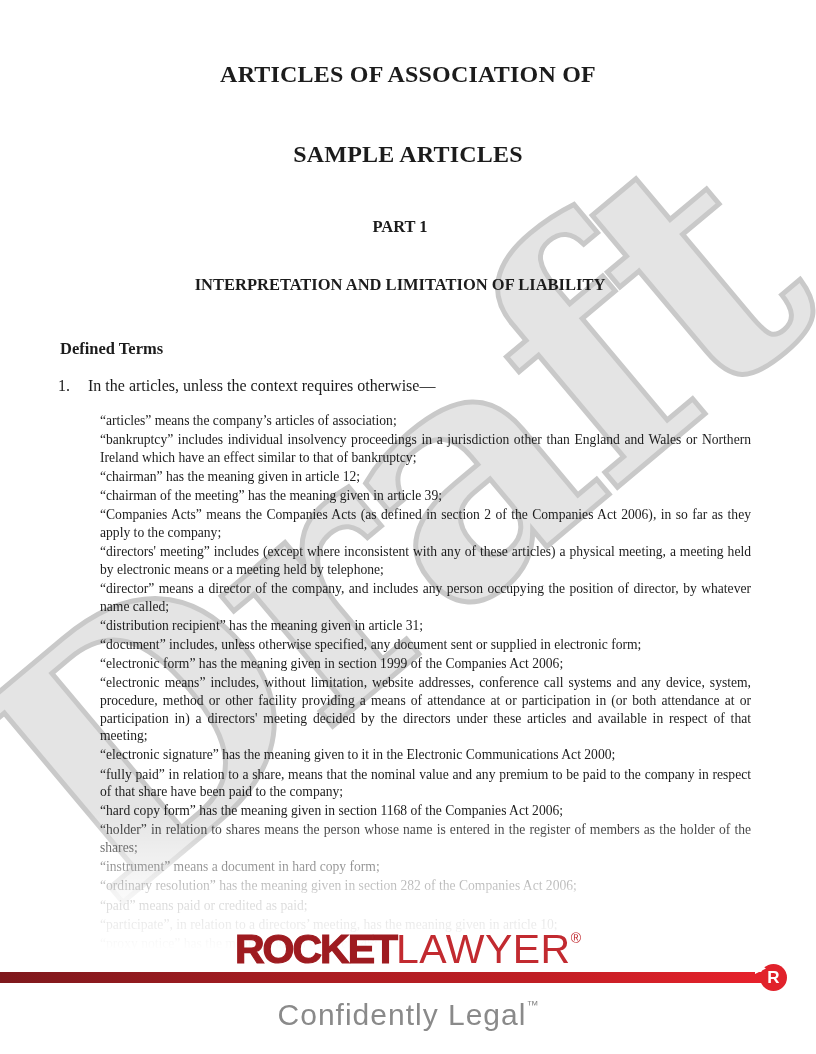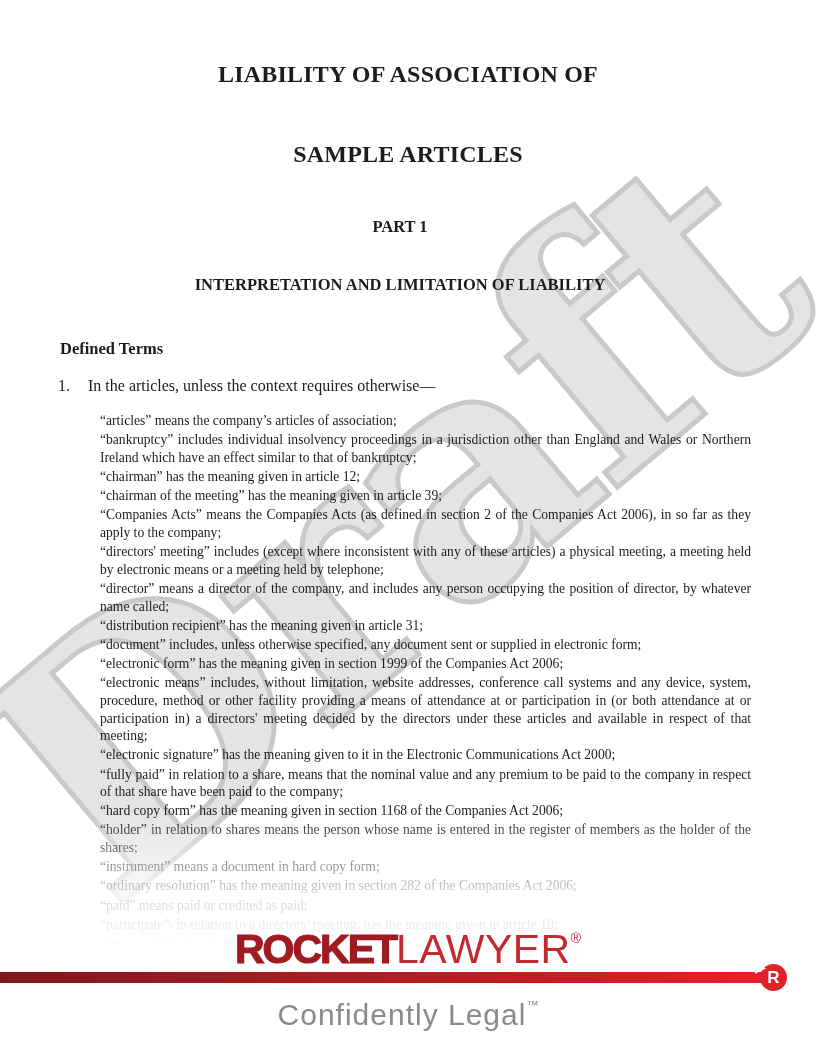--- a/index.html
+++ b/index.html
@@ -158,21 +158,21 @@
   .tagline .tm { font-size: 12px; vertical-align: 16px; letter-spacing: 0; }
 </style>
 </head>
 <body>
 
 <div class="page">
 
   <div class="watermark">Draft</div>
 
   <div class="doc">
-    <div class="h-title">LIABILITY OF ASSOCIATION OF</div>
+    <div class="h-title">ARTICLES OF ASSOCIATION OF</div>
     <div class="h-title h-title2">SAMPLE ARTICLES</div>
     <div class="h-part">PART 1</div>
     <div class="h-part h-section">INTERPRETATION AND LIMITATION OF LIABILITY</div>
     <div class="h-defined">Defined Terms</div>
 
     <div class="clause">
       <span class="clause-num">1.</span><span class="clause-text">In the articles, unless the context requires otherwise—</span>
     </div>
 
     <div class="defs">

